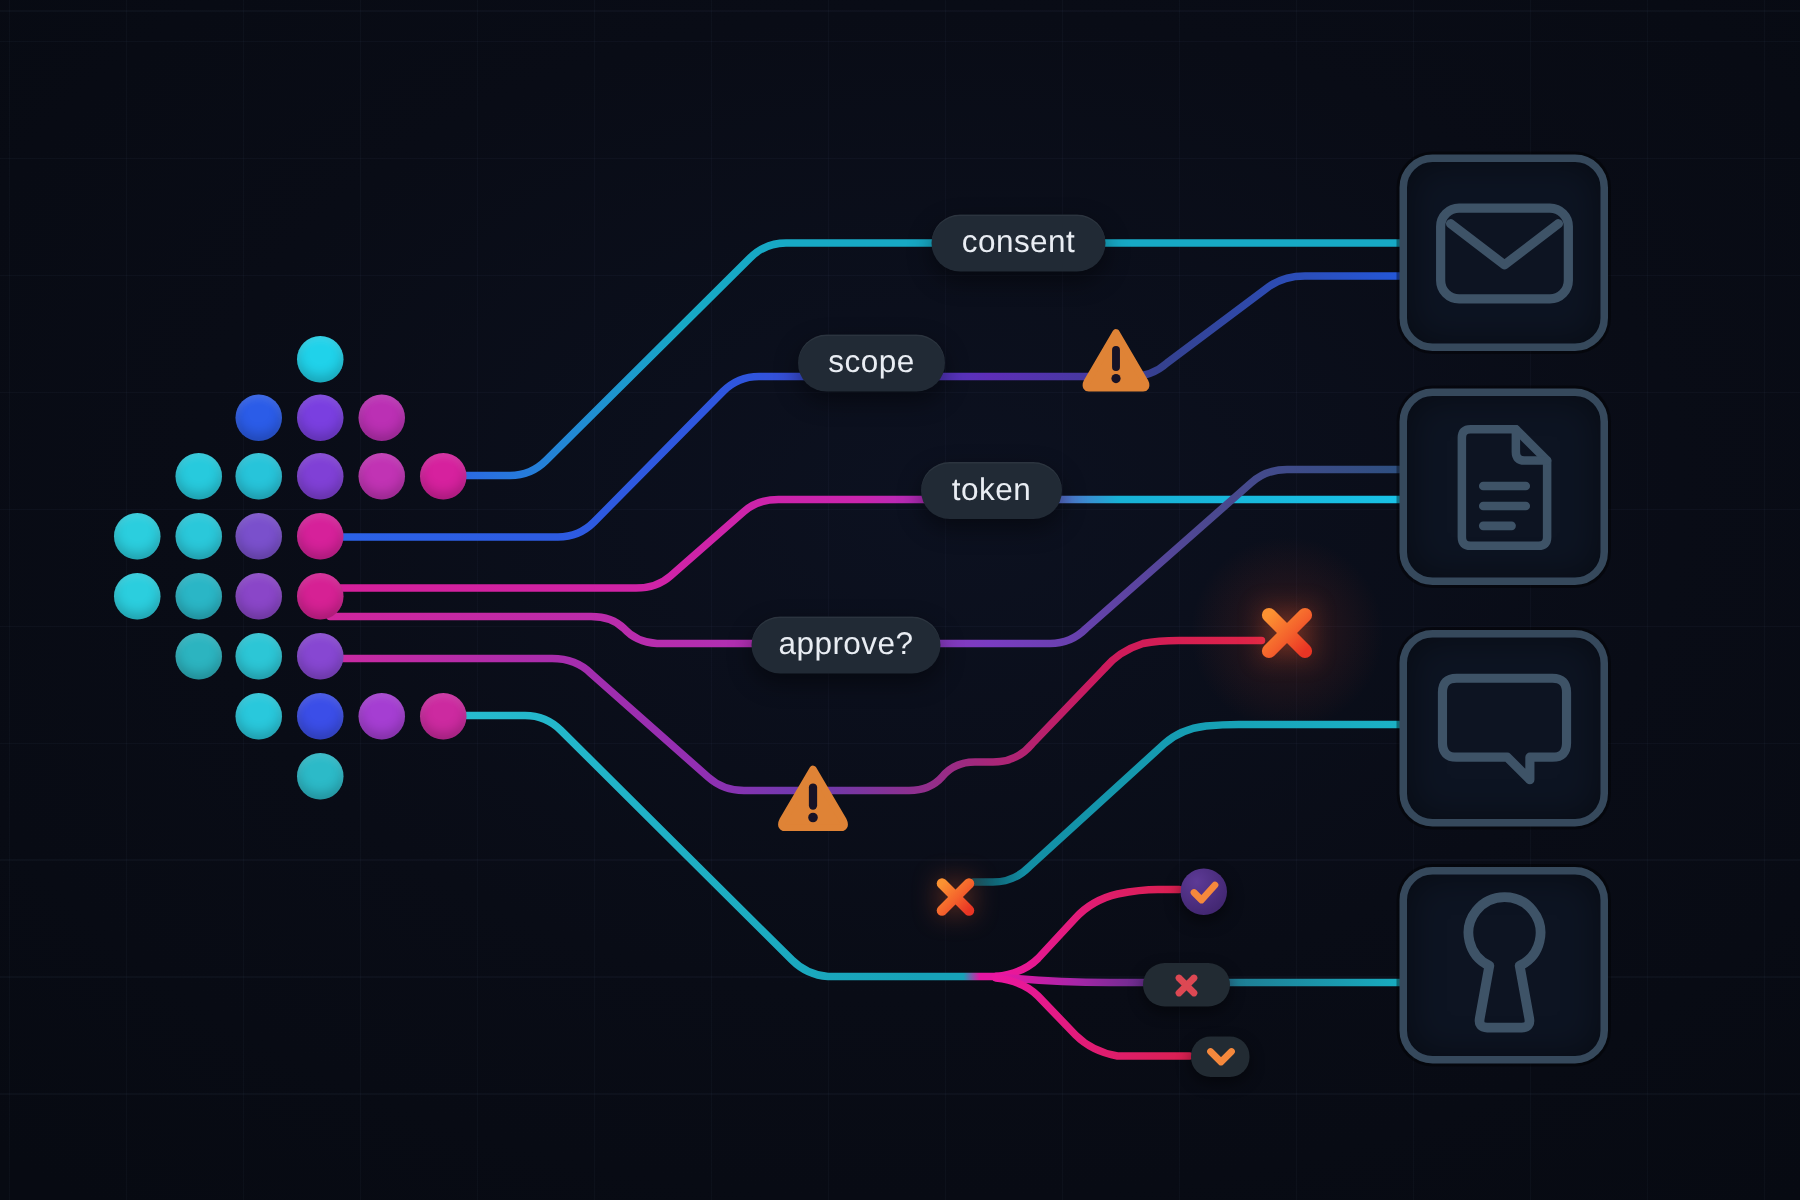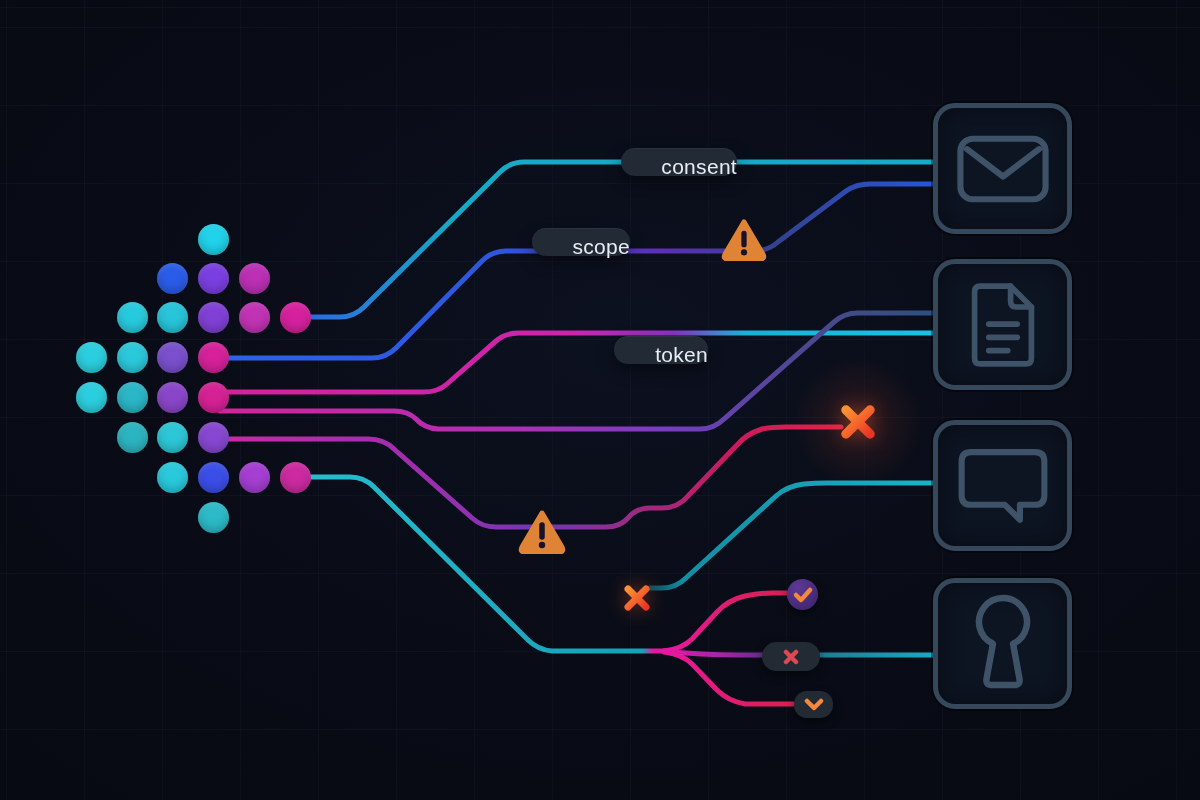--- a/index.html
+++ b/index.html
@@ -14,21 +14,21 @@
     background-image:
       repeating-linear-gradient(0deg, rgba(120,150,200,0.045) 0 1px, transparent 1px 78px),
       repeating-linear-gradient(90deg, rgba(120,150,200,0.040) 0 1px, transparent 1px 78px);
     background-position:6px 8px;
   }
   #lines{position:absolute;left:0;top:0;}
   .line{fill:none;stroke-width:5;stroke-linecap:round;}
   .pill{
     position:absolute;transform:translate(-50%,-50%);
     background:var(--pill-bg,#212a35);color:var(--pill-text,#e9edf3);
-    height:28px;line-height:38px;border-radius:19px;text-align:right;
+    height:38px;line-height:38px;border-radius:19px;text-align:center;
     font-size:21px;letter-spacing:.3px;
     box-shadow:0 6px 16px rgba(0,0,0,.45), inset 0 1px 0 rgba(255,255,255,.05);
   }
   .endpoint{
     position:absolute;left:933px;width:139px;height:131px;border-radius:22px;
     border:5px solid var(--box-stroke,#36495c);background:#0d1422;
     display:flex;align-items:center;justify-content:center;
     box-shadow:0 0 0 2px rgba(0,0,0,.4), inset 0 0 24px rgba(0,0,0,.45);
     box-sizing:border-box;
   }
@@ -163,21 +163,22 @@
       <div class="dot" style="left: 197.5px; top: 421.5px; background: rgb(135, 71, 210);"></div>
       <div class="dot" style="left: 156.5px; top: 461.5px; background: rgb(41, 200, 220);"></div>
       <div class="dot" style="left: 197.5px; top: 461.5px; background: rgb(59, 78, 232);"></div>
       <div class="dot" style="left: 238.5px; top: 461.5px; background: rgb(165, 62, 210);"></div>
       <div class="dot" style="left: 279.5px; top: 461.5px; background: rgb(204, 42, 160);"></div>
       <div class="dot" style="left: 197.5px; top: 501.5px; background: rgb(44, 186, 200);"></div>
     </div>
 
   <div class="pill" style="left:679px;top:162px;width:116px"><span>consent</span></div>
   <div class="pill" style="left:581px;top:242px;width:98px"><span>scope</span></div>
-  <div class="pill" style="left:661px;top:350px;width:94px"><span>token</span></div>
+  <div class="pill" style="left:661px;top:327px;width:94px"><span>token</span></div>
+  <div class="pill" style="left:564px;top:430px;width:126px"><span>approve?</span></div>
 
   <svg class="marker" style="left:721px;top:217px" width="46" height="44" viewBox="0 0 48 46">
     <path d="M24 5 L44 39 Q46.5 44 41 44 H7 Q1.5 44 4 39 Z" fill="#df8336" stroke="#df8336" stroke-width="5" stroke-linejoin="round"></path>
     <line x1="24" y1="17" x2="24" y2="29" stroke="#171226" stroke-width="5.5" stroke-linecap="round"></line>
     <circle cx="24" cy="37" r="3.2" fill="#171226"></circle>
   </svg>
   <svg class="marker" style="left:518px;top:508px" width="48" height="46" viewBox="0 0 48 46">
     <path d="M24 5 L44 39 Q46.5 44 41 44 H7 Q1.5 44 4 39 Z" fill="#df8336" stroke="#df8336" stroke-width="5" stroke-linejoin="round"></path>
     <line x1="24" y1="17" x2="24" y2="29" stroke="#171226" stroke-width="5.5" stroke-linecap="round"></line>
     <circle cx="24" cy="37" r="3.2" fill="#171226"></circle>

